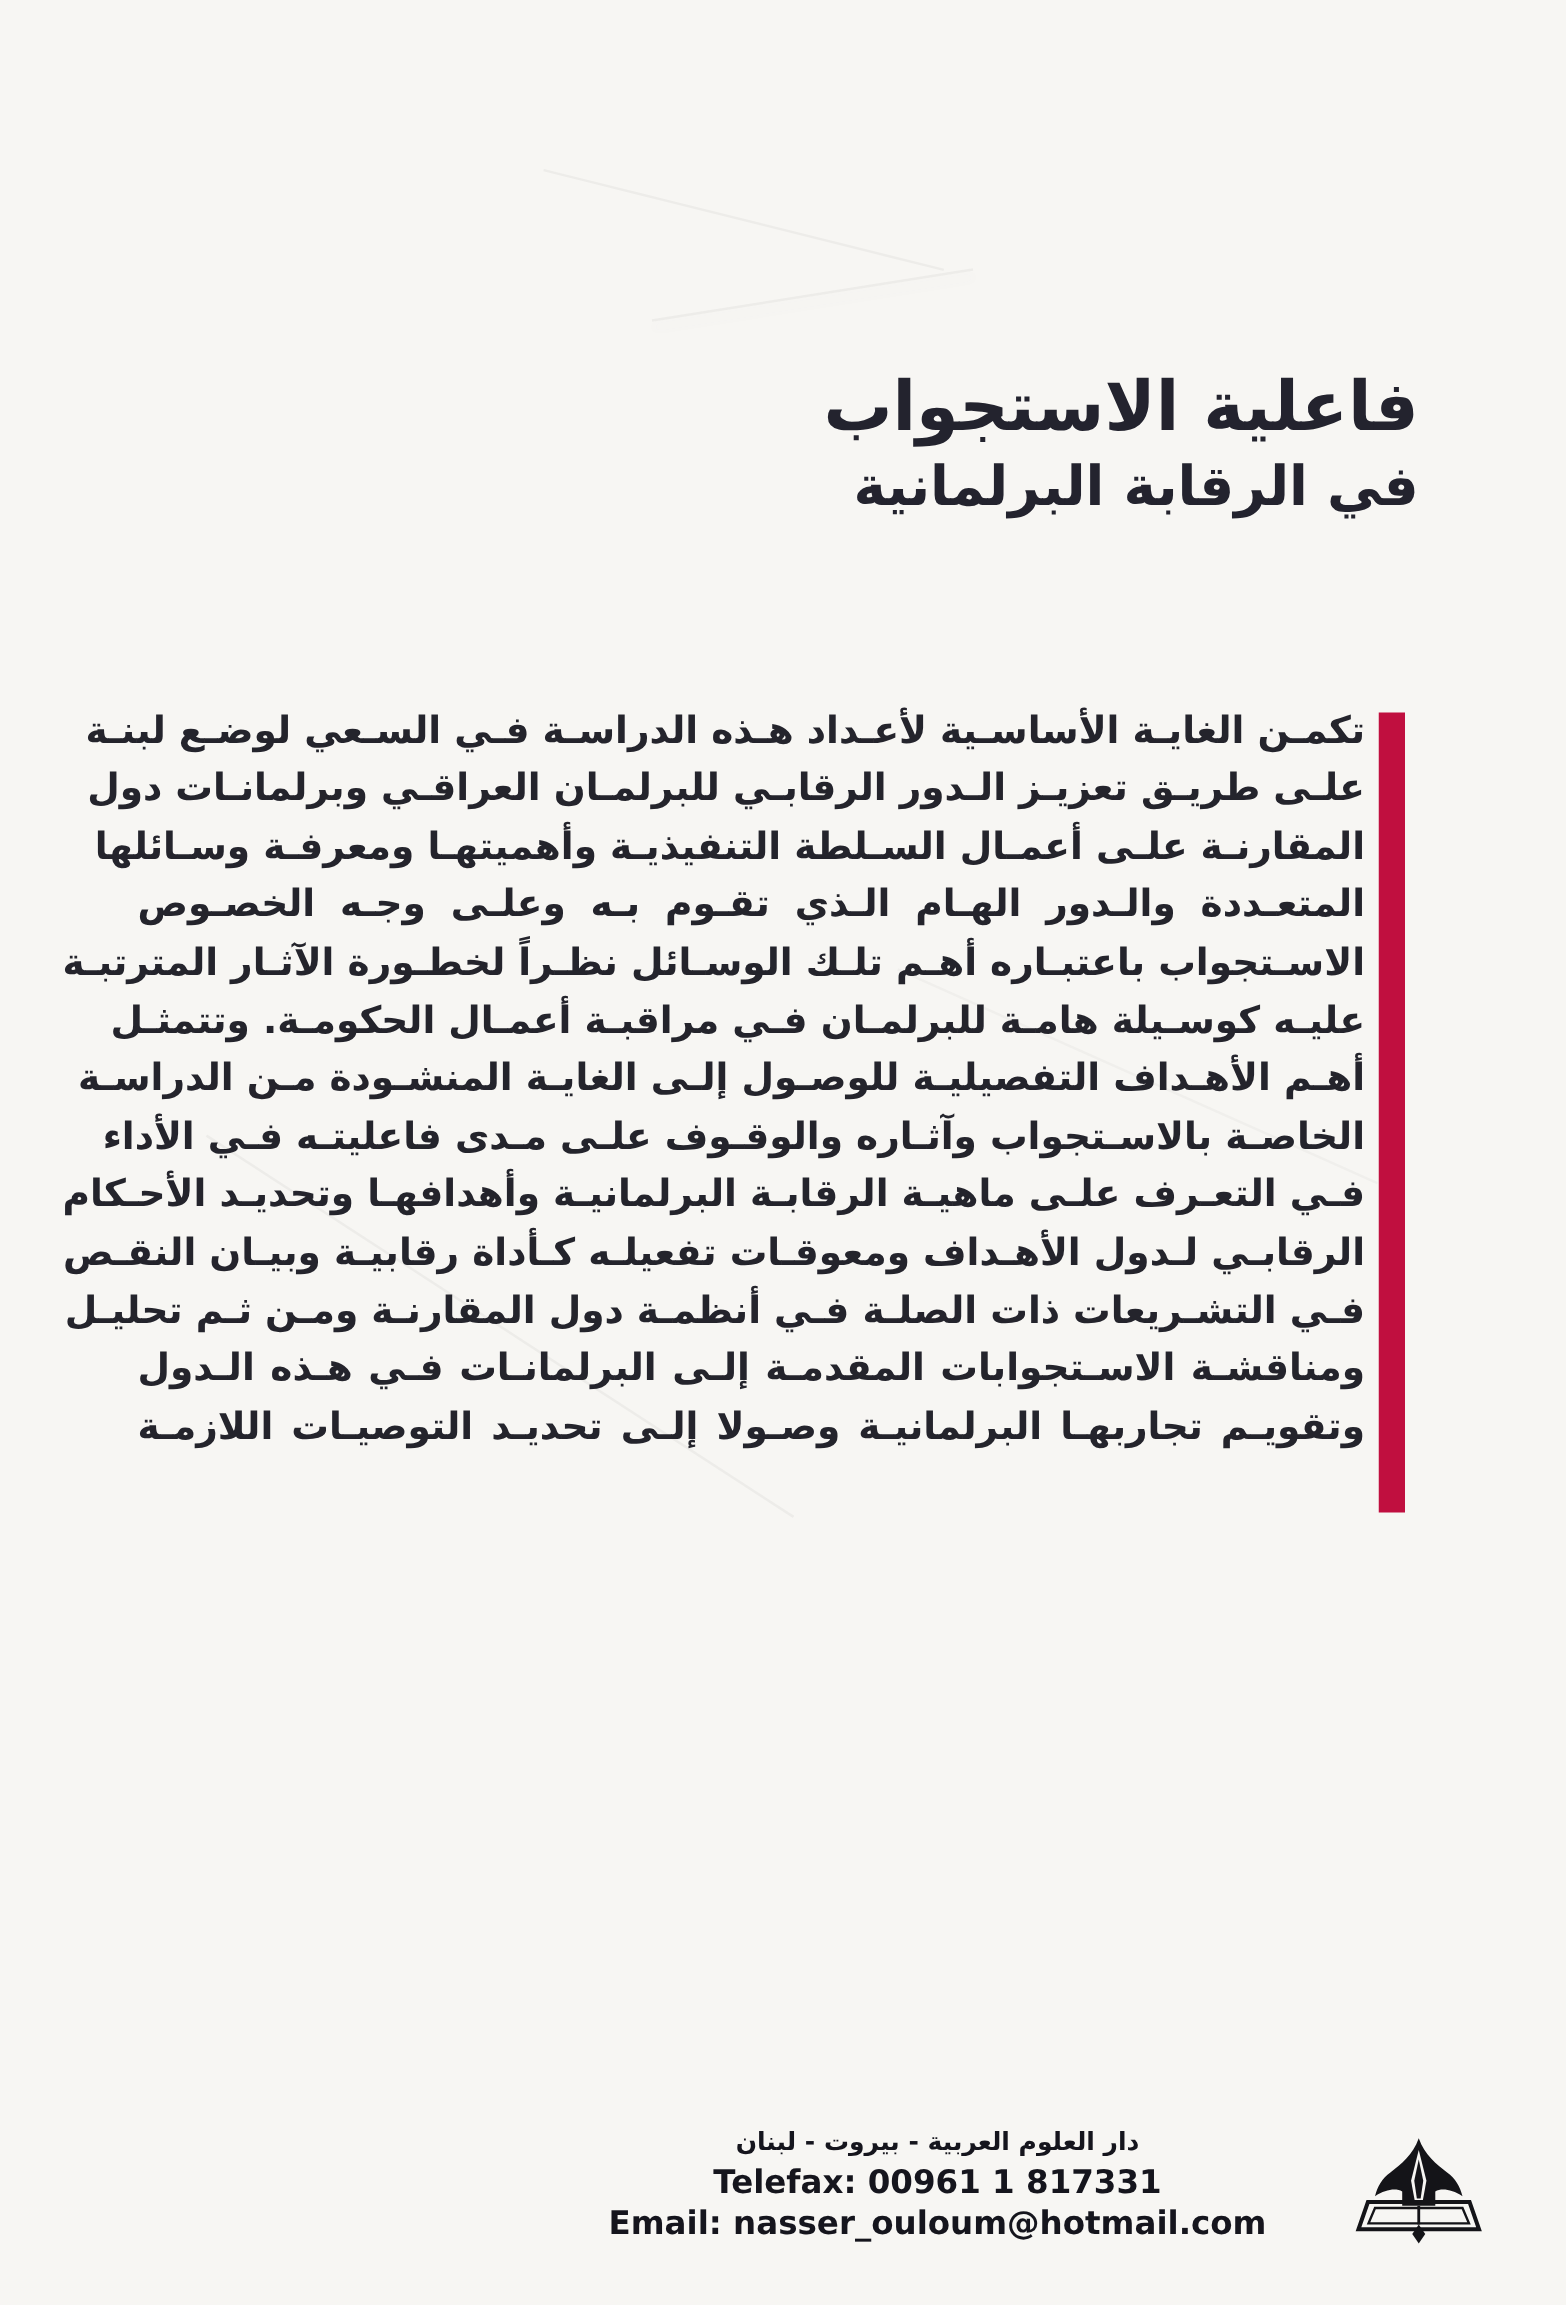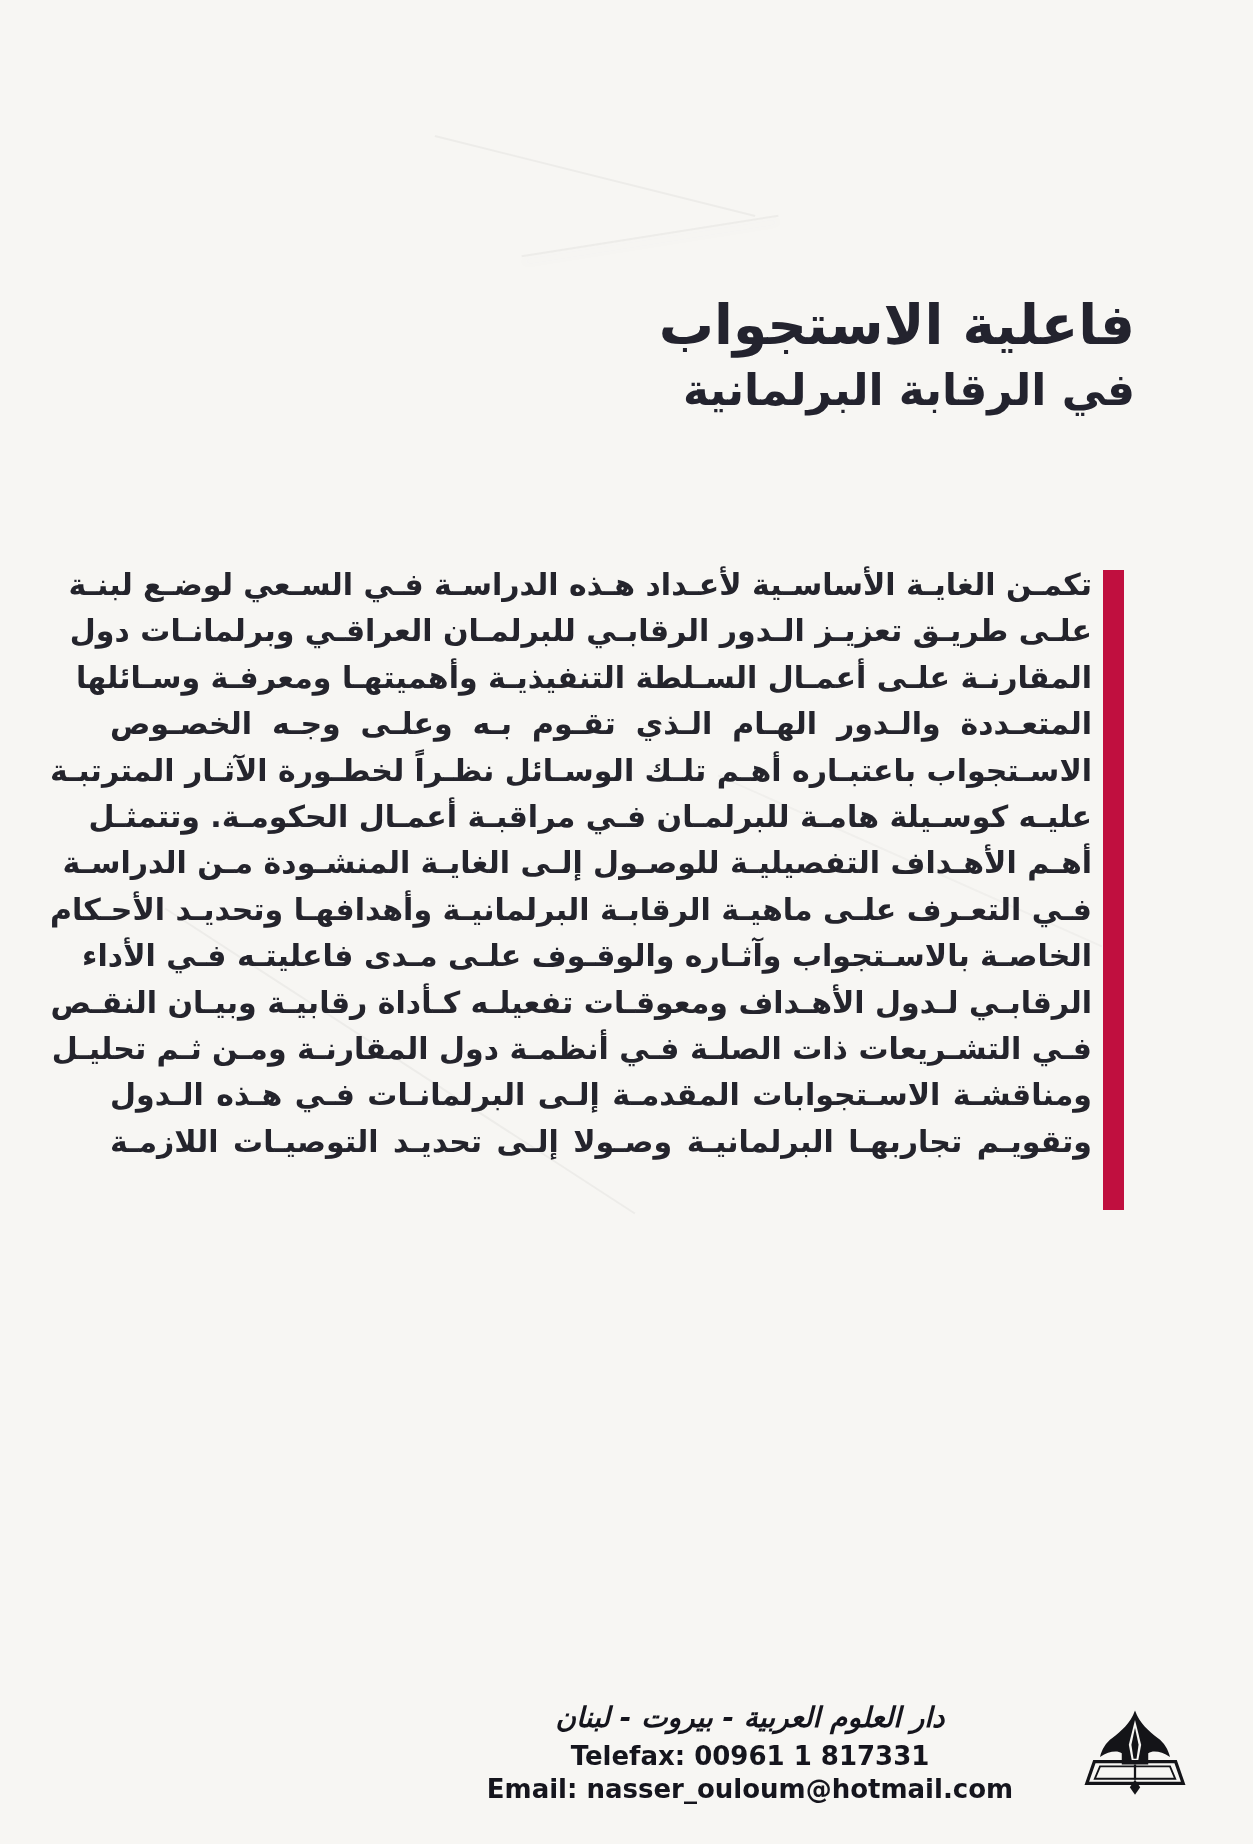--- a/index.html
+++ b/index.html
@@ -35,21 +35,21 @@
   .abstract-text .line {
     line-height:46.4px; white-space:nowrap;
     text-align:justify; text-align-last:justify;
   }
   .abstract-text .line.last { text-align-last:right; white-space:normal; }
 
   .footer-text {
     position:absolute; top:1700px; left:430px; width:640px;
     text-align:center; font-weight:bold; color:#15151d;
   }
-  .footer-text .publisher { direction:rtl; font-size:28px; line-height:1.3; margin-bottom:4px;font-style:italic; }
+  .footer-text .publisher { direction:rtl; font-size:20px; line-height:1.3; margin-bottom:4px; }
   .footer-text .contact { font-size:26px; line-height:1.25; }
 
   .logo { position:absolute; top:1706px; left:1083px; width:104px; height:100px; }
   .logo svg { width:100%; height:100%; display:block; }
 </style>
 </head>
 <body>
 
 <div class="page">
 
@@ -66,22 +66,22 @@
   <div class="abstract">
     <div class="accent-bar" id="accent-bar" style="background: rgb(192, 15, 63);"></div>
     <div class="abstract-text">
       <div class="line">تكمـن الغايـة الأساسـية لأعـداد هـذه الدراسـة فـي السـعي لوضـع لبنـة</div>
       <div class="line">علـى طريـق تعزيـز الـدور الرقابـي للبرلمـان العراقـي وبرلمانـات دول</div>
       <div class="line">المقارنـة علـى أعمـال السـلطة التنفيذيـة وأهميتهـا ومعرفـة وسـائلها</div>
       <div class="line">المتعـددة والـدور الهـام الـذي تقـوم بـه وعلـى وجـه الخصـوص</div>
       <div class="line">الاسـتجواب باعتبـاره أهـم تلـك الوسـائل نظـراً لخطـورة الآثـار المترتبـة</div>
       <div class="line">عليـه كوسـيلة هامـة للبرلمـان فـي مراقبـة أعمـال الحكومـة. وتتمثـل</div>
       <div class="line">أهـم الأهـداف التفصيليـة للوصـول إلـى الغايـة المنشـودة مـن الدراسـة</div>
+      <div class="line">الخاصـة بالاسـتجواب وآثـاره والوقـوف علـى مـدى فاعليتـه فـي الأداء</div>
       <div class="line">فـي التعـرف علـى ماهيـة الرقابـة البرلمانيـة وأهدافهـا وتحديـد الأحـكام</div>
-      <div class="line">الخاصـة بالاسـتجواب وآثـاره والوقـوف علـى مـدى فاعليتـه فـي الأداء</div>
       <div class="line">الرقابـي لـدول الأهـداف ومعوقـات تفعيلـه كـأداة رقابيـة وبيـان النقـص</div>
       <div class="line">فـي التشـريعات ذات الصلـة فـي أنظمـة دول المقارنـة ومـن ثـم تحليـل</div>
       <div class="line">ومناقشـة الاسـتجوابات المقدمـة إلـى البرلمانـات فـي هـذه الـدول</div>
       <div class="line">وتقويـم تجاربهـا البرلمانيـة وصـولا إلـى تحديـد التوصيـات اللازمـة</div>
     </div>
   </div>
 
   <div class="footer-text">
     <div class="publisher">دار العلوم العربية - بيروت - لبنان</div>
     <div class="contact">Telefax: 00961 1 817331</div>

